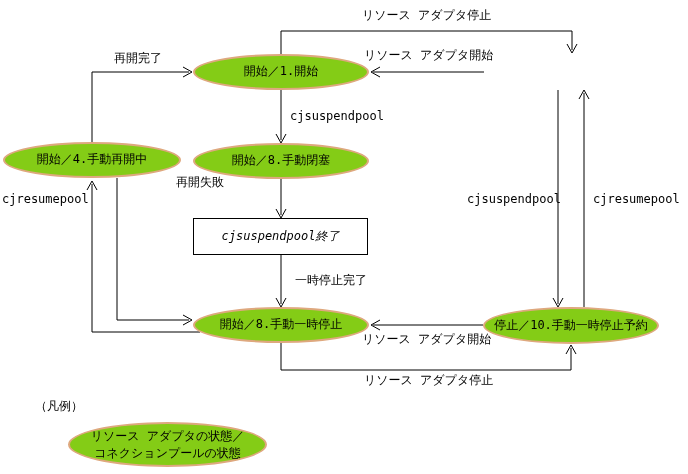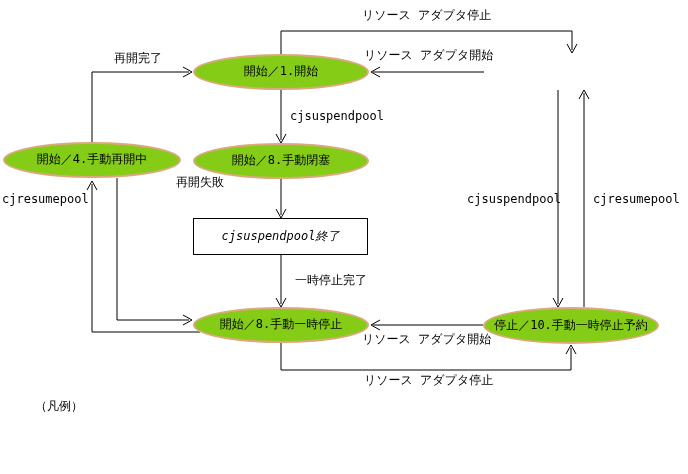--- a/index.html
+++ b/index.html
@@ -172,14 +172,20 @@
   <span id="lbl-cjsuspend-right" class="edge-label">cjsuspendpool</span>
 
   <span id="lbl-cjresume-right" class="edge-label">cjresumepool</span>
 
   <span id="lbl-ra-start-bottom" class="edge-label">リソース アダプタ開始</span>
 
   <span id="lbl-ra-stop-bottom" class="edge-label">リソース アダプタ停止</span>
 
   <span id="lbl-legend-title" class="legend-title">（凡例）</span>
 
+  <div id="node-legend" class="state">
+    <span>
+      <span>リソース アダプタの状態／</span><br>
+      <span>コネクションプールの状態</span>
+    </span>
+  </div>
 
 </div>
 
 </body></html>

